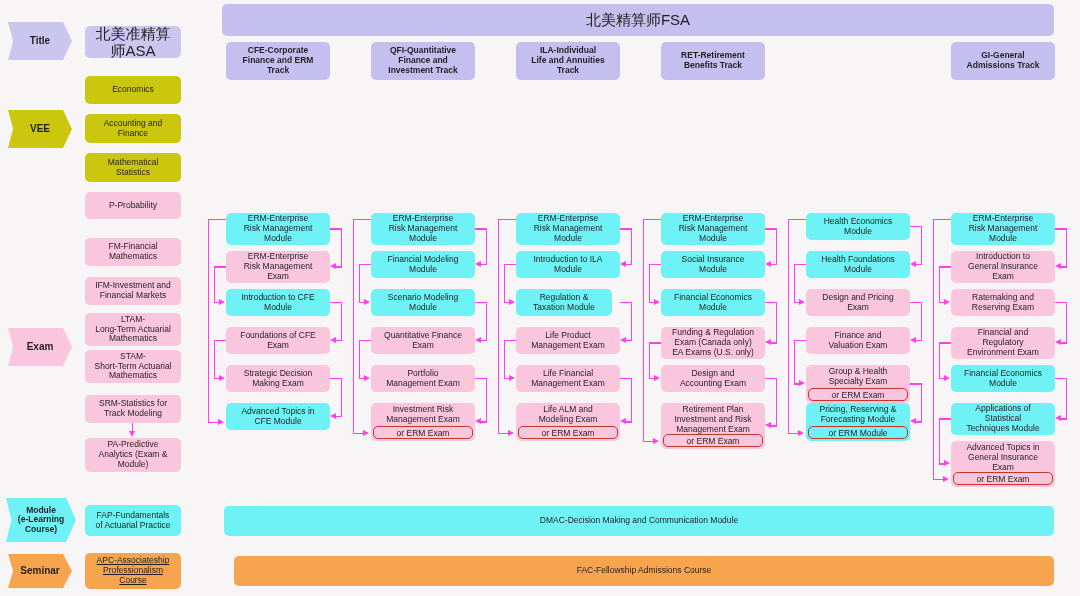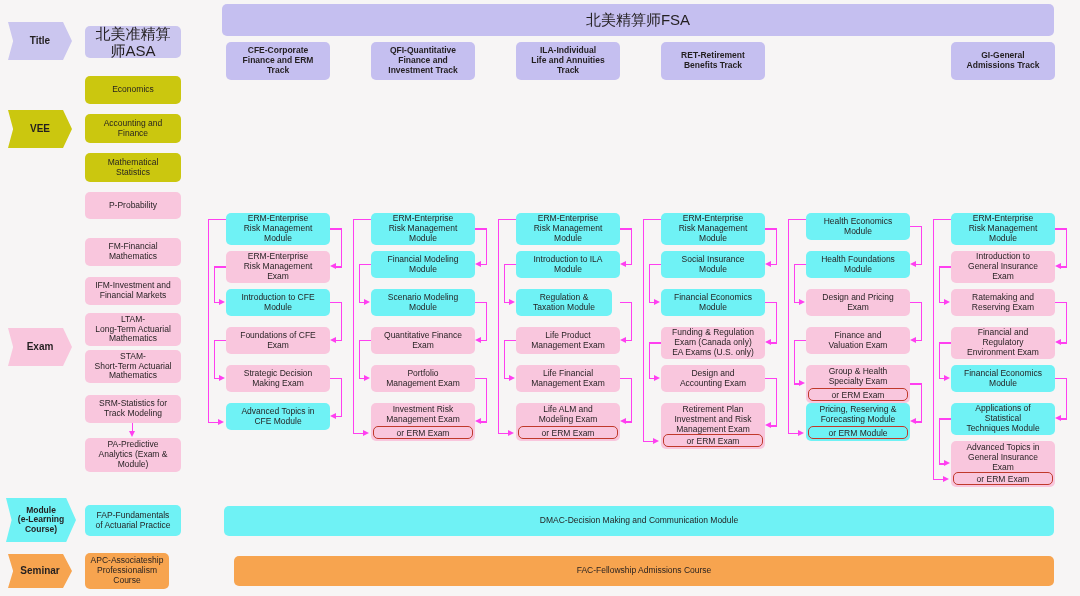--- a/index.html
+++ b/index.html
@@ -111,21 +111,21 @@
 Track Modeling</div>
   <div class="conn v" style="left:132px; top:423px; width:1.4px; height:10px;"></div>
   <div class="arrow down" style="left:129px; top:431px;"></div>
   <div class="box c-pink t85" style="left:85px; top:438px; width:96px; height:34px;">PA-Predictive
 Analytics (Exam &amp;
 Module)</div>
 
   <div class="box c-cyan t85" style="left:85px; top:505px; width:96px; height:31px;">FAP-Fundamentals
 of Actuarial Practice</div>
 
-  <div class="box c-orange t85" style="left:85px; top:553px; width:84px; height:36px;">APC-Associateship
+  <div class="box c-orange t85" style="left:85px; top:553px; width:96px; height:36px;text-decoration:underline;">APC-Associateship
 Professionalism
 Course</div>
 
   <div class="box c-purple-d t9" style="left:222px; top:4px; width:832px; height:32px;">北美精算师FSA</div>
 
   <div class="box c-purple-d t85 bold" style="left:226px; top:42px; width:104px; height:38px;">CFE-Corporate
 Finance and ERM
 Track</div>
   <div class="box c-purple-d t85 bold" style="left:371px; top:42px; width:104px; height:38px;">QFI-Quantitative
 Finance and

